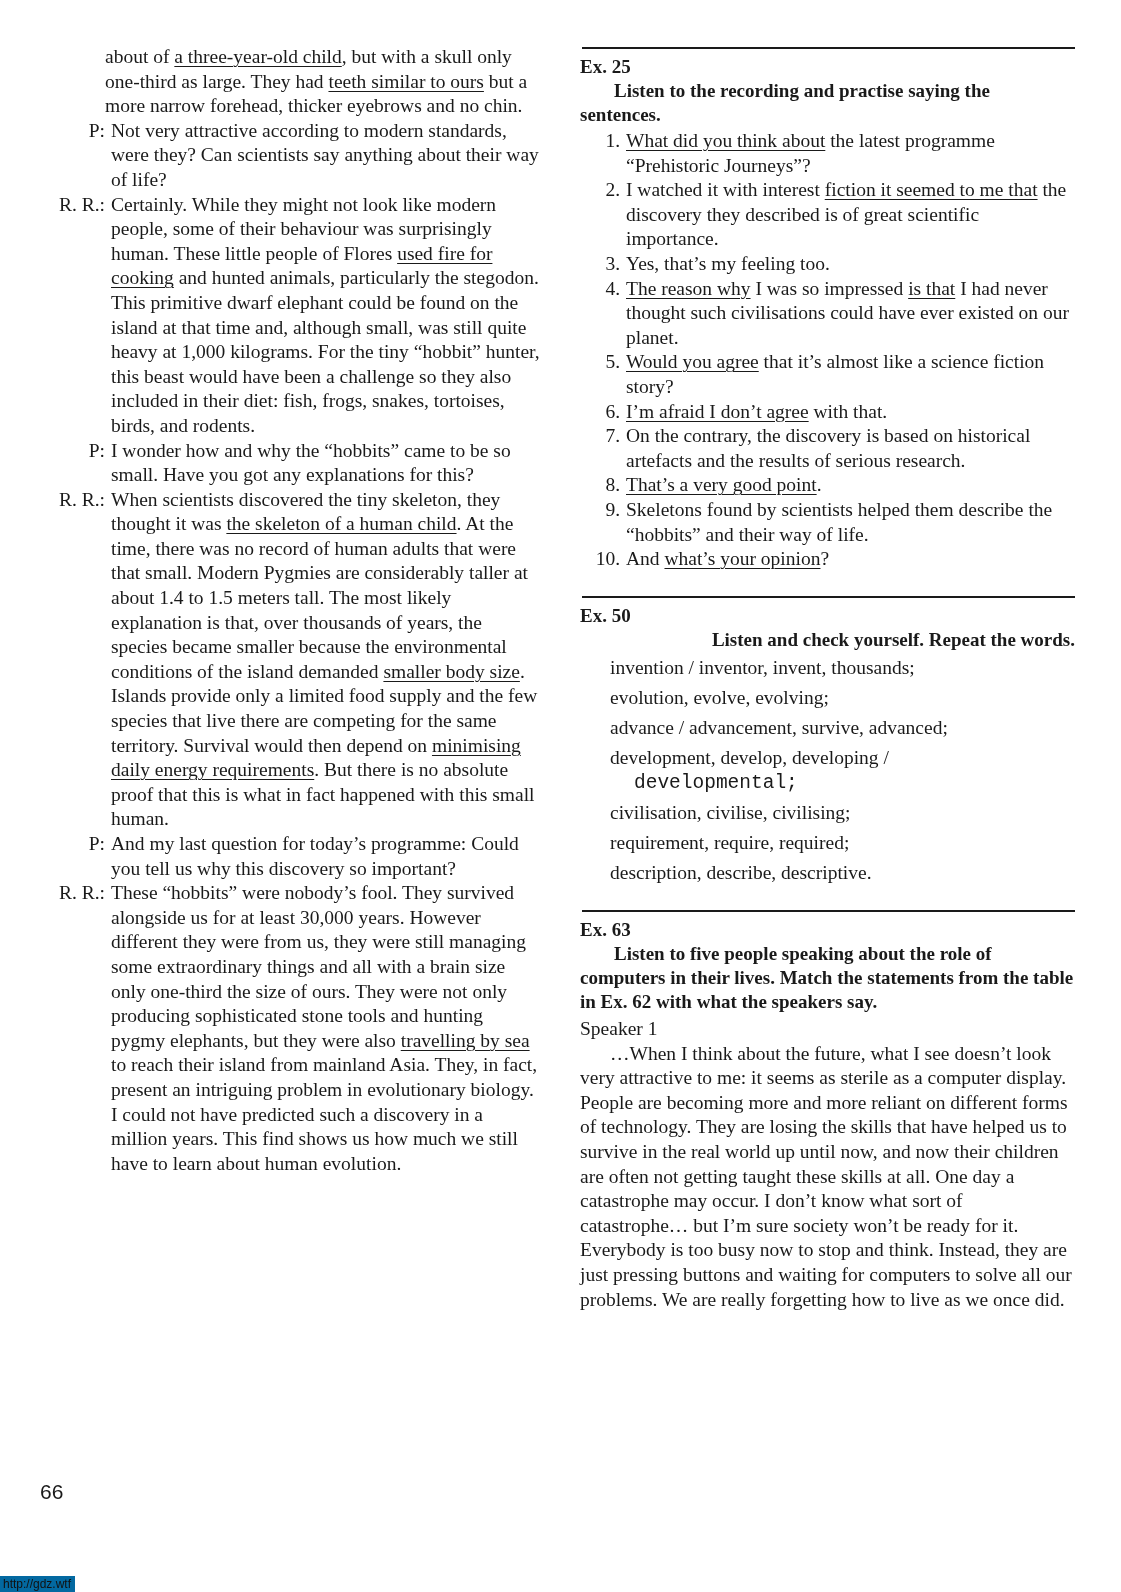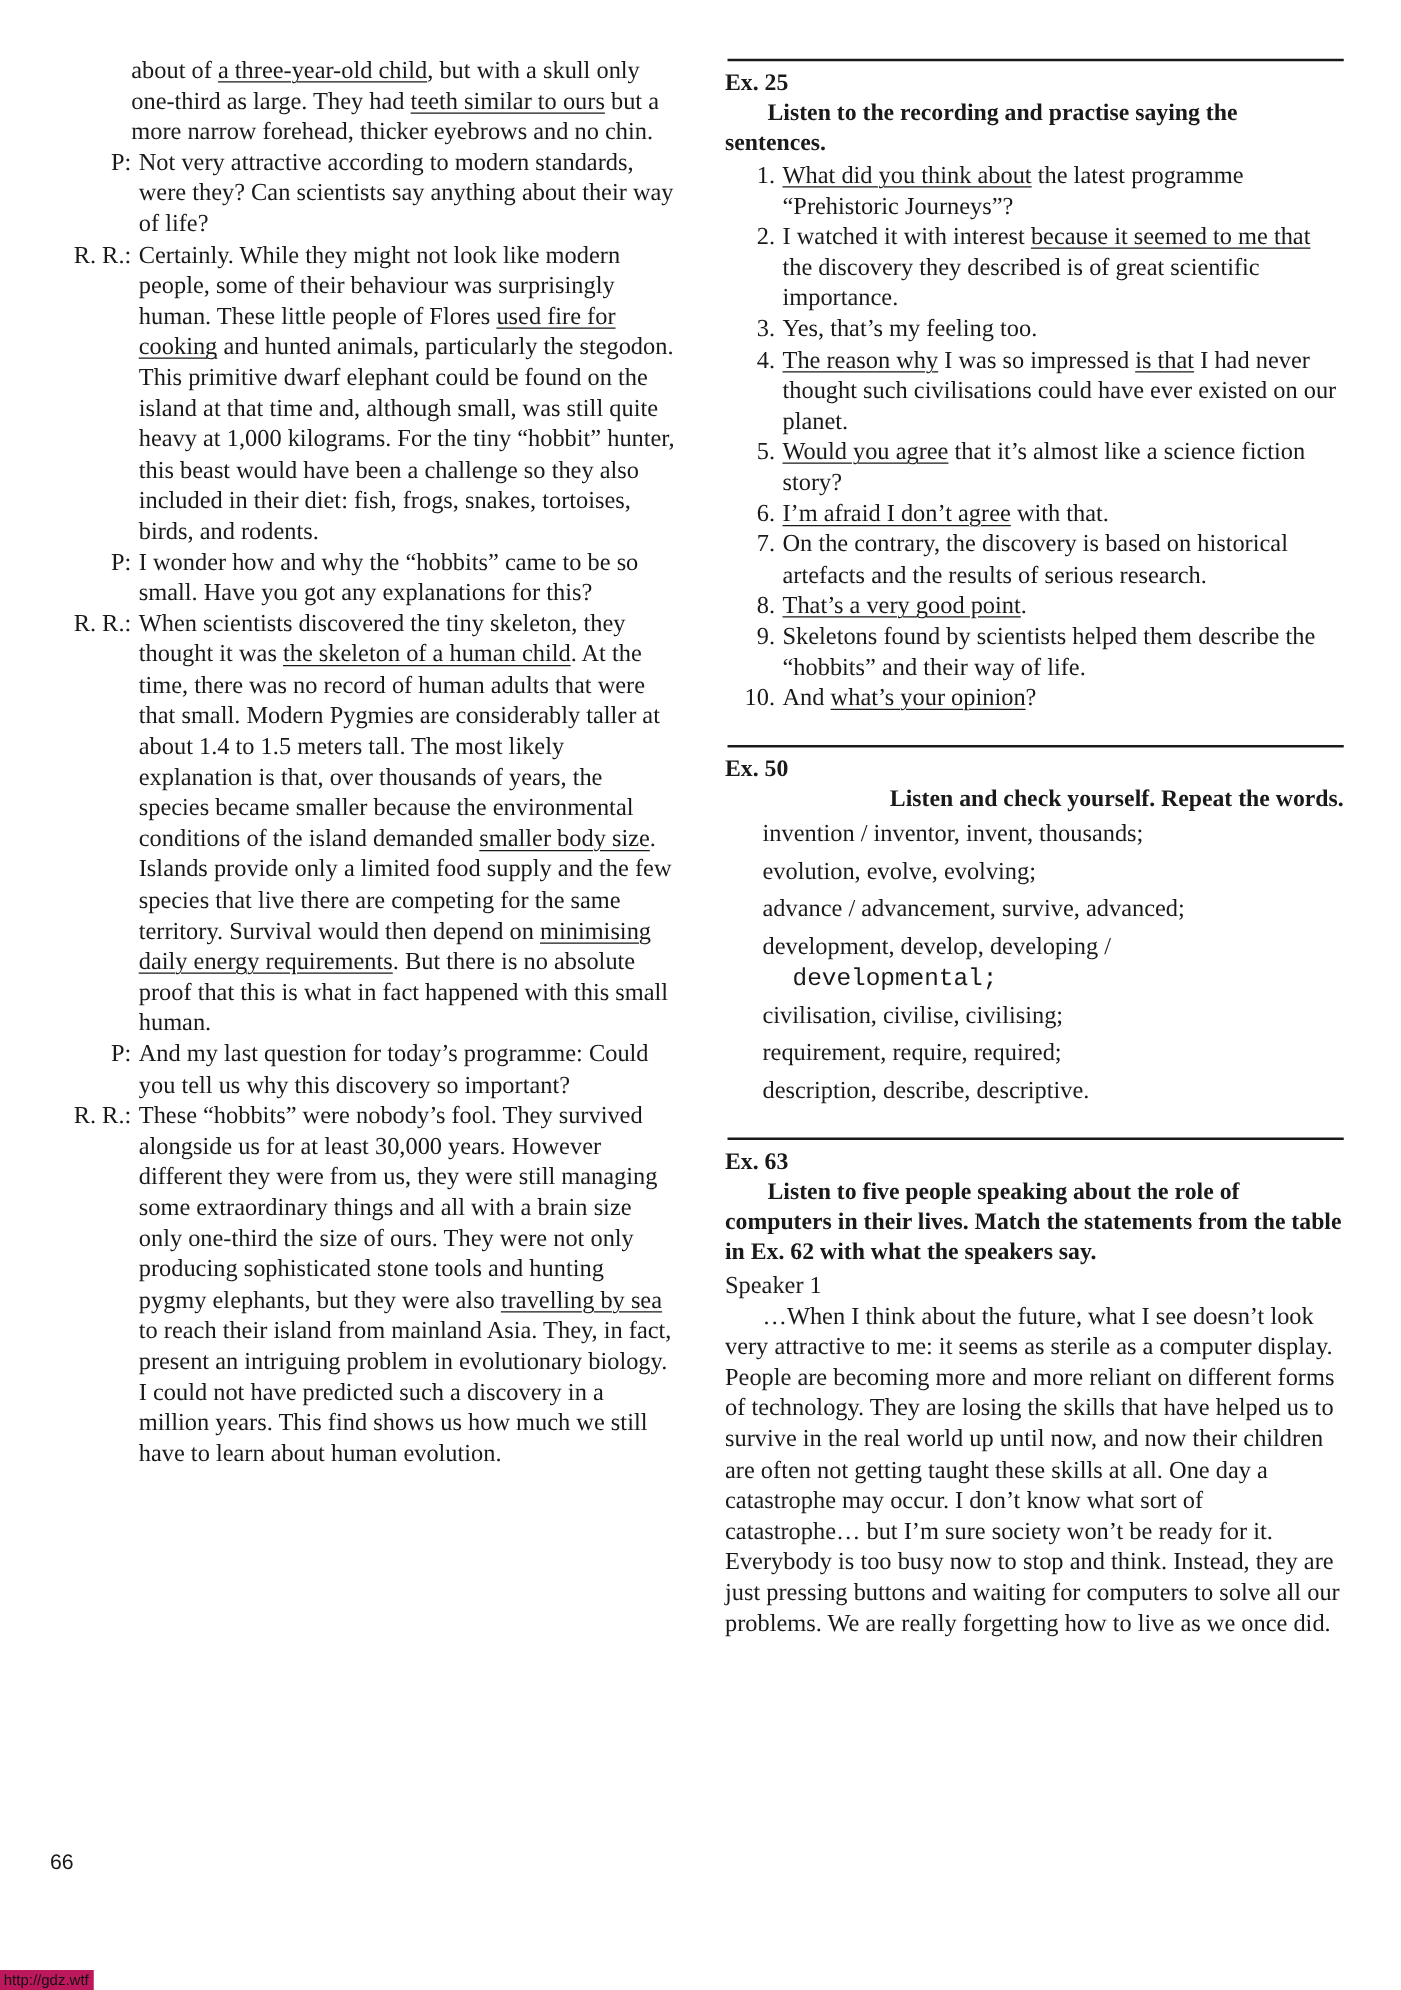--- a/index.html
+++ b/index.html
@@ -19,22 +19,22 @@
   .ex-instr.noindent { text-indent: 0; padding-left: 30px; text-align: right; }
   ol.sent { list-style: none; margin: 2px 0 0 0; padding: 0; }
   ol.sent li { display: flex; }
   .num { width: 40px; flex: none; text-align: right; padding-right: 6px; }
   .words div { padding-left: 30px; margin-bottom: 5.6px; }
   .words .wrap2 { text-indent: 0; }
   .words .wrap2 .indent { display: block; padding-left: 24px; font-family: Liberation Mono, monospace; }
   .section { margin-bottom: 24px; }
   .speaker { margin-top: 3px; }
   .para { text-indent: 30px; }
-  #page-num { position: absolute; left: 40px; top: 1480px; font-family: "Liberation Sans", sans-serif; font-size: 17px; }
-  #wm { position: absolute; left: 0; top: 1576px; background: #be185d; font-family: "Liberation Sans", sans-serif;
+  #page-num { position: absolute; left: 40px; top: 1480px; font-family: "Liberation Sans", sans-serif; font-size: 21px; }
+  #wm { position: absolute; left: 0; top: 1576px; background: #0369a1; font-family: "Liberation Sans", sans-serif;
         font-size: 12px; padding: 1px 4px 2px 3px; color: #111; }
 </style>
 </head>
 <body>
 
 <div id="left" class="col">
   <div class="cont"><span>about of </span><u>a three-year-old child</u><span>, but with a skull only one-third as large. They had </span><u>teeth similar to ours</u><span> but a more narrow forehead, thicker eyebrows and no chin.</span></div>
   <div id="turns">
       <div class="turn">
         <span class="spk">P:</span>
@@ -68,21 +68,21 @@
     <div class="rule"></div>
     <div class="ex-num">Ex. 25</div>
     <div class="ex-instr">Listen to the recording and practise saying the sentences.</div>
     <ol class="sent" id="ex25-list">
         <li>
           <span class="num">1.</span>
           <span><u>What did you think about</u><span> the latest programme “Prehistoric Journeys”?</span></span>
         </li>
         <li>
           <span class="num">2.</span>
-          <span><span>I watched it with interest </span><u>because it seemed to me that</u><span> the discovery they described is of great scientific importance.</span></span>
+          <span><span>I watched it with interest </span><u>fiction it seemed to me that</u><span> the discovery they described is of great scientific importance.</span></span>
         </li>
         <li>
           <span class="num">3.</span>
           <span><span>Yes, that’s my feeling too.</span></span>
         </li>
         <li>
           <span class="num">4.</span>
           <span><u>The reason why</u><span> I was so impressed </span><u>is that</u><span> I had never thought such civilisations could have ever existed on our planet.</span></span>
         </li>
         <li>

